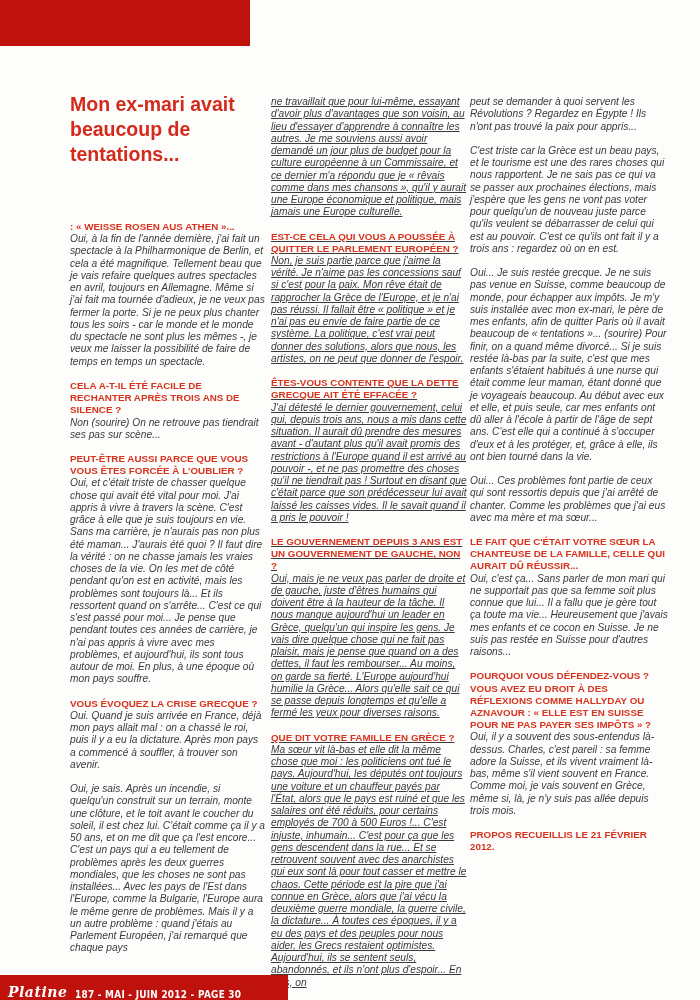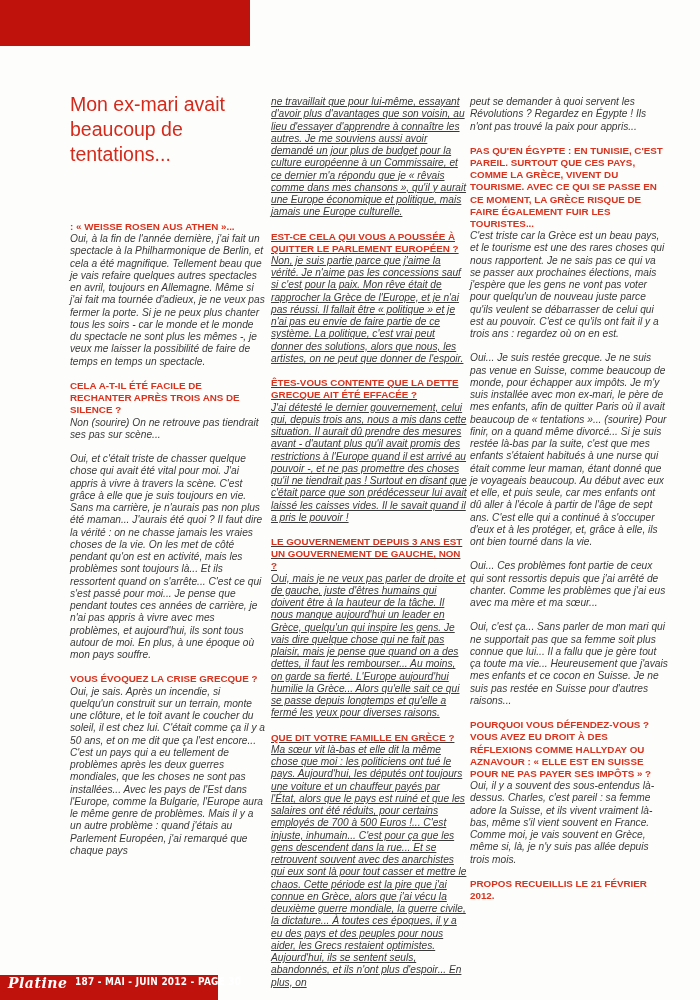--- a/index.html
+++ b/index.html
@@ -7,43 +7,43 @@
       width: 700px; height: 1000px; position: relative; overflow: hidden;
       background: #fdfdfc;
       font-family: "Liberation Sans", sans-serif;
     }
     .top-banner {
       position: absolute; left: 0; top: 0; width: 250px; height: 46px;
       background: #c0120c;
     }
     .headline {
       position: absolute; left: 70px; top: 92px; width: 190px;
-      color: #d42a1c; font-size: 19.5px; line-height: 25px; font-weight: normal;
+      color: #d42a1c; font-size: 19.5px; line-height: 25px; font-weight: bold;
       margin: 0;
     }
     .col {
       position: absolute; top: 0; width: 200px;
       font-size: 10.2px; line-height: 12.25px; color: #3a3a3a;
     }
     .col-1 { left: 70px; top: 221px; width: 196px; }
     .col-2 { left: 271px; top: 96px; width: 196px; text-decoration: underline; }
     .col-3 { left: 470px; top: 96px; width: 198px; }
     .q {
       color: #d8331e; font-weight: bold; text-transform: uppercase;
       font-size: 9.8px; line-height: 12.2px; margin: 0;
     }
     .a {
       font-style: italic; margin: 0 0 12px 0;
     }
     .cont { margin-top: 0; }
     .closing { color: #d8331e; font-weight: bold; font-size: 9.8px; margin-top: 12px; }
     .footer-bar {
-      position: absolute; left: 0; top: 975px; width: 218px; height: 25px;
+      position: absolute; left: 0; top: 975px; width: 288px; height: 25px;
       background: #c0120c; color: #fff;
-      display: flex; align-items: flex-start; padding-left: 8px; box-sizing: border-box;
+      display: flex; align-items: flex-end; padding-left: 8px; box-sizing: border-box;
     }
     .footer-logo {
       font-family: "DejaVu Serif", serif; font-style: italic; font-weight: bold;
       font-size: 14px; margin-right: 8px; letter-spacing: 0.5px;
     }
     .footer-issue {
       font-family: "DejaVu Sans", sans-serif; font-weight: bold; font-size: 10.5px;
       letter-spacing: 0.3px; transform: scaleX(0.85); transform-origin: left center;
       white-space: nowrap;
     }
@@ -53,43 +53,45 @@
 
 <div class="top-banner"></div>
 
 <h1 class="headline">Mon ex-mari avait beaucoup de tentations...</h1>
 
 <div class="col col-1">
   <p class="q">: « WEISSE ROSEN AUS ATHEN »...</p>
   <p class="a">Oui, à la fin de l'année dernière, j'ai fait un spectacle à la Philharmonique de Berlin, et cela a été magnifique. Tellement beau que je vais refaire quelques autres spectacles en avril, toujours en Allemagne. Même si j'ai fait ma tournée d'adieux, je ne veux pas fermer la porte. Si je ne peux plus chanter tous les soirs - car le monde et le monde du spectacle ne sont plus les mêmes -, je veux me laisser la possibilité de faire de temps en temps un spectacle.</p>
   <p class="q">CELA A-T-IL ÉTÉ FACILE DE RECHANTER APRÈS TROIS ANS DE SILENCE ?</p>
   <p class="a">Non (sourire) On ne retrouve pas tiendrait ses pas sur scène...</p>
+  <p class="q">PEUT-ÊTRE AUSSI PARCE QUE VOUS VOUS ÊTES FORCÉE À L'OUBLIER ?</p>
   <p class="a">Oui, et c'était triste de chasser quelque chose qui avait été vital pour moi. J'ai appris à vivre à travers la scène. C'est grâce à elle que je suis toujours en vie. Sans ma carrière, je n'aurais pas non plus été maman... J'aurais été quoi ? Il faut dire la vérité : on ne chasse jamais les vraies choses de la vie. On les met de côté pendant qu'on est en activité, mais les problèmes sont toujours là... Et ils ressortent quand on s'arrête... C'est ce qui s'est passé pour moi... Je pense que pendant toutes ces années de carrière, je n'ai pas appris à vivre avec mes problèmes, et aujourd'hui, ils sont tous autour de moi. En plus, à une époque où mon pays souffre.</p>
   <p class="q">VOUS ÉVOQUEZ LA CRISE GRECQUE ?</p>
+  <p class="a">Oui. Quand je suis arrivée en France, déjà mon pays allait mal : on a chassé le roi, puis il y a eu la dictature. Après mon pays a commencé à souffler, à trouver son avenir.</p>
   <p class="a">Oui, je sais. Après un incendie, si quelqu'un construit sur un terrain, monte une clôture, et le toit avant le coucher du soleil, il est chez lui. C'était comme ça il y a 50 ans, et on me dit que ça l'est encore... C'est un pays qui a eu tellement de problèmes après les deux guerres mondiales, que les choses ne sont pas installées... Avec les pays de l'Est dans l'Europe, comme la Bulgarie, l'Europe aura le même genre de problèmes. Mais il y a un autre problème : quand j'étais au Parlement Européen, j'ai remarqué que chaque pays</p>
 </div>
 
 <div class="col col-2">
   <p class="a cont">ne travaillait que pour lui-même, essayant d'avoir plus d'avantages que son voisin, au lieu d'essayer d'apprendre à connaître les autres. Je me souviens aussi avoir demandé un jour plus de budget pour la culture européenne à un Commissaire, et ce dernier m'a répondu que je « rêvais comme dans mes chansons », qu'il y aurait une Europe économique et politique, mais jamais une Europe culturelle.</p>
   <p class="q">EST-CE CELA QUI VOUS A POUSSÉE À QUITTER LE PARLEMENT EUROPÉEN ?</p>
   <p class="a">Non, je suis partie parce que j'aime la vérité. Je n'aime pas les concessions sauf si c'est pour la paix. Mon rêve était de rapprocher la Grèce de l'Europe, et je n'ai pas réussi. Il fallait être « politique » et je n'ai pas eu envie de faire partie de ce système. La politique, c'est vrai peut donner des solutions, alors que nous, les artistes, on ne peut que donner de l'espoir.</p>
   <p class="q">ÊTES-VOUS CONTENTE QUE LA DETTE GRECQUE AIT ÉTÉ EFFACÉE ?</p>
   <p class="a">J'ai détesté le dernier gouvernement, celui qui, depuis trois ans, nous a mis dans cette situation. Il aurait dû prendre des mesures avant - d'autant plus qu'il avait promis des restrictions à l'Europe quand il est arrivé au pouvoir -, et ne pas promettre des choses qu'il ne tiendrait pas ! Surtout en disant que c'était parce que son prédécesseur lui avait laissé les caisses vides. Il le savait quand il a pris le pouvoir !</p>
   <p class="q">LE GOUVERNEMENT DEPUIS 3 ANS EST UN GOUVERNEMENT DE GAUCHE, NON ?</p>
   <p class="a">Oui, mais je ne veux pas parler de droite et de gauche, juste d'êtres humains qui doivent être à la hauteur de la tâche. Il nous manque aujourd'hui un leader en Grèce, quelqu'un qui inspire les gens. Je vais dire quelque chose qui ne fait pas plaisir, mais je pense que quand on a des dettes, il faut les rembourser... Au moins, on garde sa fierté. L'Europe aujourd'hui humilie la Grèce... Alors qu'elle sait ce qui se passe depuis longtemps et qu'elle a fermé les yeux pour diverses raisons.</p>
   <p class="q">QUE DIT VOTRE FAMILLE EN GRÈCE ?</p>
   <p class="a">Ma sœur vit là-bas et elle dit la même chose que moi : les politiciens ont tué le pays. Aujourd'hui, les députés ont toujours une voiture et un chauffeur payés par l'État, alors que le pays est ruiné et que les salaires ont été réduits, pour certains employés de 700 à 500 Euros !... C'est injuste, inhumain... C'est pour ça que les gens descendent dans la rue... Et se retrouvent souvent avec des anarchistes qui eux sont là pour tout casser et mettre le chaos. Cette période est la pire que j'ai connue en Grèce, alors que j'ai vécu la deuxième guerre mondiale, la guerre civile, la dictature... À toutes ces époques, il y a eu des pays et des peuples pour nous aider, les Grecs restaient optimistes. Aujourd'hui, ils se sentent seuls, abandonnés, et ils n'ont plus d'espoir... En plus, on</p>
 </div>
 
 <div class="col col-3">
   <p class="a cont">peut se demander à quoi servent les Révolutions ? Regardez en Égypte ! Ils n'ont pas trouvé la paix pour appris...</p>
-  <p class="q">PAS QU'EN ÉGYPTE : EN TUNISIE, C'EST PAREIL. SURTOUT QUE CES PAYS, COMME LA GRÈCE, VIVENT DU TOURISME. AVEC CE QUI SE PASSE EN CE MOMENT, LA GRÈCE RISQUE DE FAIRE ÉGALEMENT FUIR LES TOURISTES...</p>
   <p class="a">C'est triste car la Grèce est un beau pays, et le tourisme est une des rares choses qui nous rapportent. Je ne sais pas ce qui va se passer aux prochaines élections, mais j'espère que les gens ne vont pas voter pour quelqu'un de nouveau juste parce qu'ils veulent se débarrasser de celui qui est au pouvoir. C'est ce qu'ils ont fait il y a trois ans : regardez où on en est.</p>
   <p class="a">Oui... Je suis restée grecque. Je ne suis pas venue en Suisse, comme beaucoup de monde, pour échapper aux impôts. Je m'y suis installée avec mon ex-mari, le père de mes enfants, afin de quitter Paris où il avait beaucoup de « tentations »... (sourire) Pour finir, on a quand même divorcé... Si je suis restée là-bas par la suite, c'est que mes enfants s'étaient habitués à une nurse qui était comme leur maman, étant donné que je voyageais beaucoup. Au début avec eux et elle, et puis seule, car mes enfants ont dû aller à l'école à partir de l'âge de sept ans. C'est elle qui a continué à s'occuper d'eux et à les protéger, et, grâce à elle, ils ont bien tourné dans la vie.</p>
   <p class="a">Oui... Ces problèmes font partie de ceux qui sont ressortis depuis que j'ai arrêté de chanter. Comme les problèmes que j'ai eus avec ma mère et ma sœur...</p>
+  <p class="q">LE FAIT QUE C'ÉTAIT VOTRE SŒUR LA CHANTEUSE DE LA FAMILLE, CELLE QUI AURAIT DÛ RÉUSSIR...</p>
   <p class="a">Oui, c'est ça... Sans parler de mon mari qui ne supportait pas que sa femme soit plus connue que lui... Il a fallu que je gère tout ça toute ma vie... Heureusement que j'avais mes enfants et ce cocon en Suisse. Je ne suis pas restée en Suisse pour d'autres raisons...</p>
   <p class="q">POURQUOI VOUS DÉFENDEZ-VOUS ? VOUS AVEZ EU DROIT À DES RÉFLEXIONS COMME HALLYDAY OU AZNAVOUR : « ELLE EST EN SUISSE POUR NE PAS PAYER SES IMPÔTS » ?</p>
   <p class="a">Oui, il y a souvent des sous-entendus là-dessus. Charles, c'est pareil : sa femme adore la Suisse, et ils vivent vraiment là-bas, même s'il vient souvent en France. Comme moi, je vais souvent en Grèce, même si, là, je n'y suis pas allée depuis trois mois.</p>
   <p class="closing">PROPOS RECUEILLIS LE 21 FÉVRIER 2012.</p>
 </div>
 
 <div class="footer-bar">
   <span class="footer-logo">Platine</span>
   <span class="footer-issue">187 - MAI - JUIN 2012 - PAGE 30</span>
 </div>

